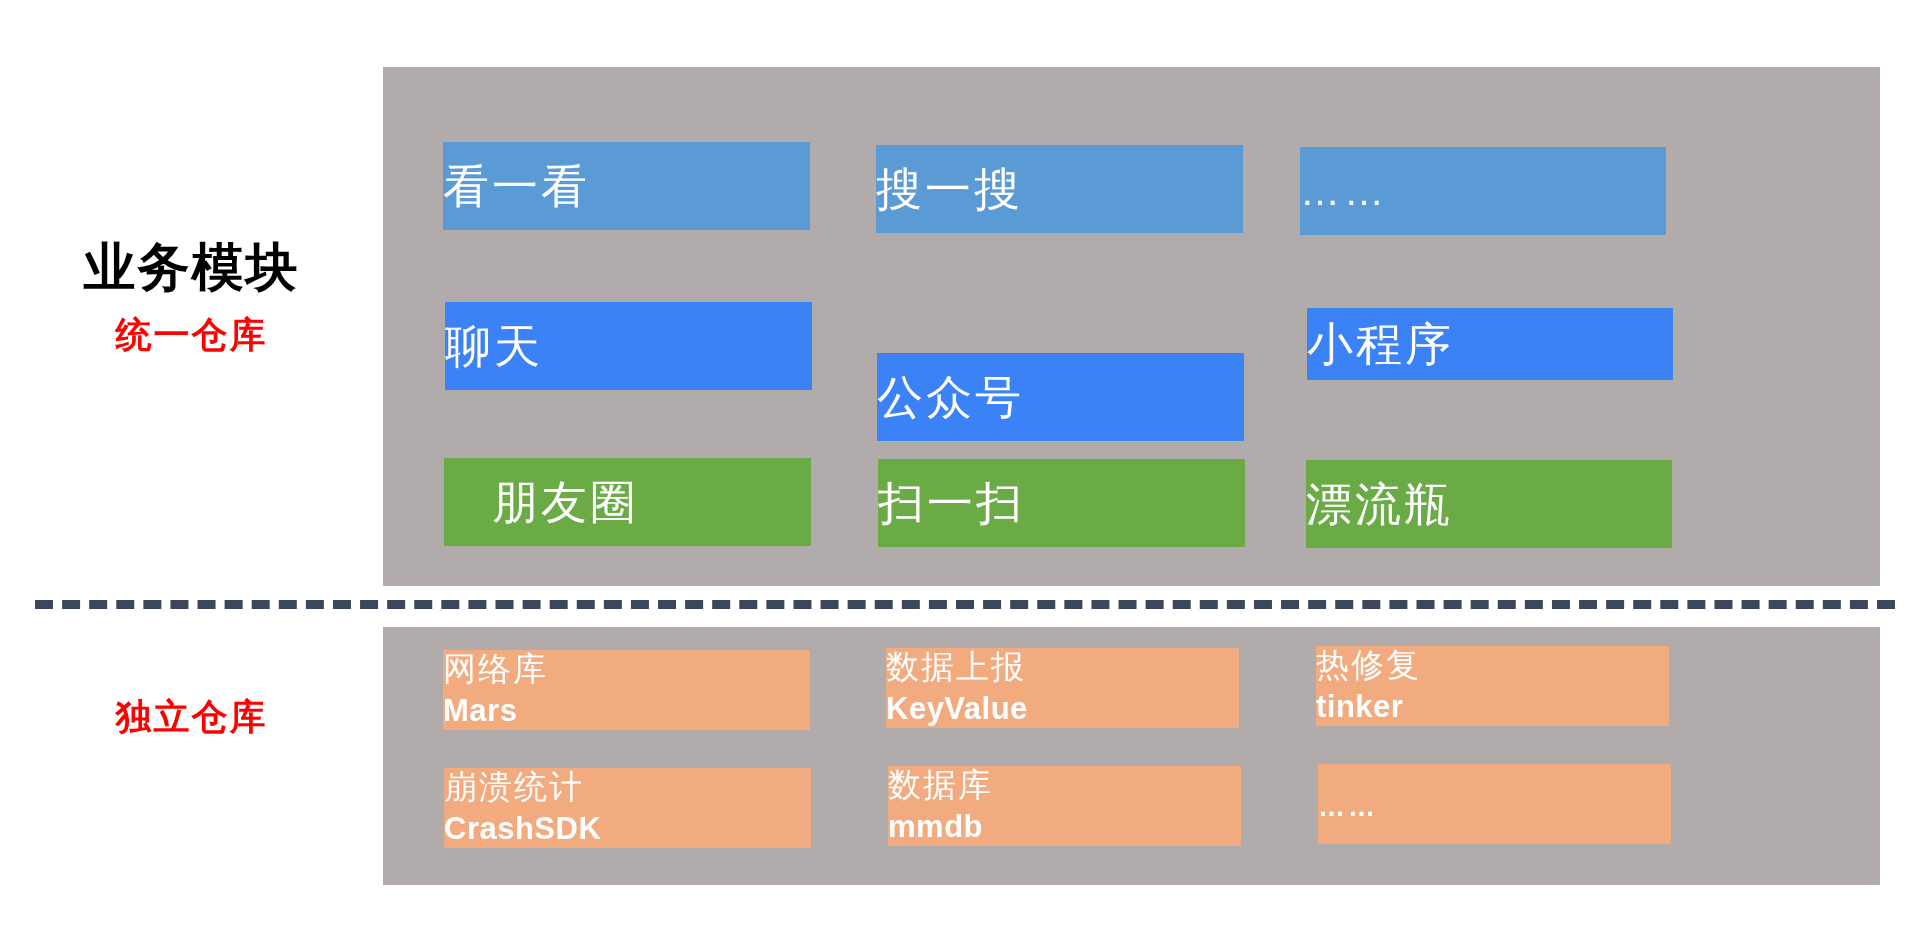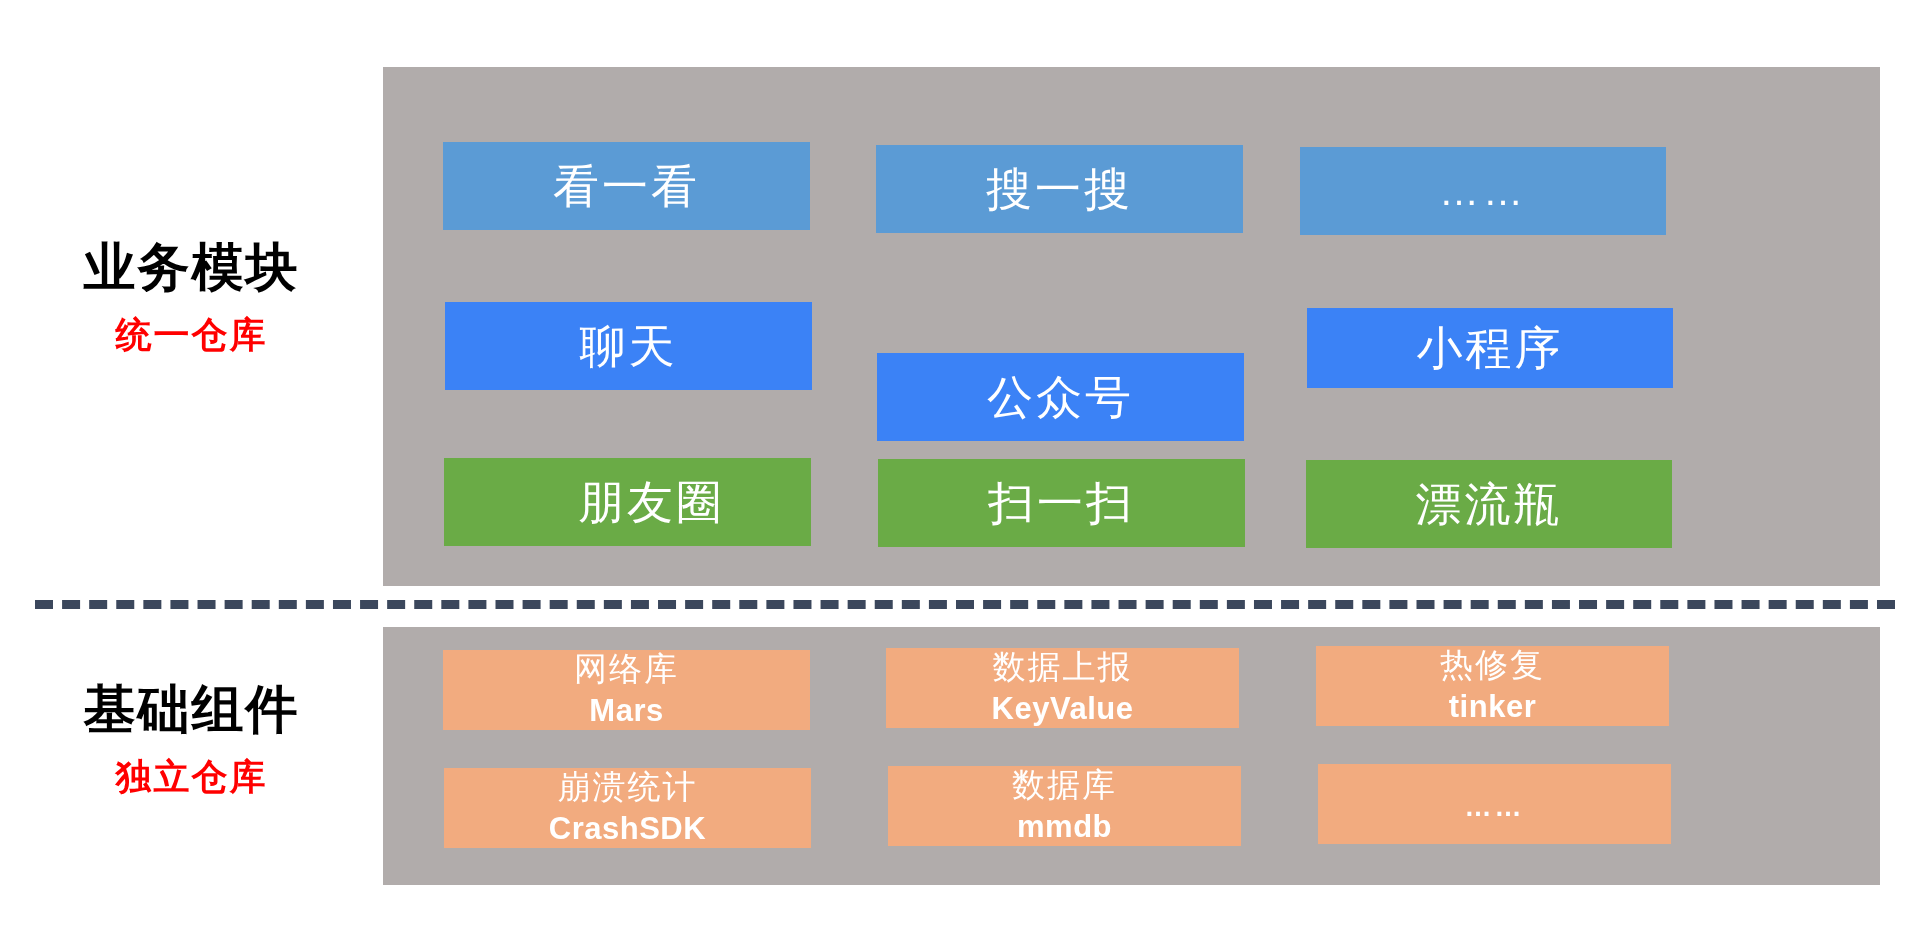--- a/index.html
+++ b/index.html
@@ -75,21 +75,21 @@
     width: 1860px;
     height: 0;
     border-top: 9px dashed #3b475c;
   }
 
   
   .tile {
     position: absolute;
     display: flex;
     flex-direction: column;
-    align-items: center;
+    align-items: flex-start;
     justify-content: center;
     color: #ffffff;
     text-align: center;
     box-sizing: border-box;
   }
   .tile .t-main {
     font-size: 46px;
     font-weight: 400;
     line-height: 1.1;
     letter-spacing: 3px;
@@ -130,21 +130,20 @@
 <body>
 
 <div class="slide">
 
   <div class="label-col" id="label-business">
     <div class="label-main">业务模块</div>
     <div class="label-sub">统一仓库</div>
   </div>
 
   <div class="label-col" id="label-base">
-    <div class="label-main">基础组件</div>
     <div class="label-sub">独立仓库</div>
   </div>
 
   <div class="panel" id="panel-business"></div>
 
   <div class="tile row-blue" style="left:443px; top:142px; width:367px; height:88px;">
     <span class="t-main">看一看</span>
   </div>
   <div class="tile row-blue" style="left:876px; top:145px; width:367px; height:88px;">
     <span class="t-main">搜一搜</span>
@@ -152,21 +151,21 @@
   <div class="tile row-blue dots" style="left:1300px; top:147px; width:366px; height:88px;">
     <span class="t-main">……</span>
   </div>
 
   <div class="tile row-yellow" style="left:445px; top:302px; width:367px; height:88px;">
     <span class="t-main">聊天</span>
   </div>
   <div class="tile row-yellow" style="left:877px; top:305px; width:367px; height:88px;margin-top:48px;">
     <span class="t-main">公众号</span>
   </div>
-  <div class="tile row-yellow" style="left:1307px; top:308px; width:366px; height:80px;">
+  <div class="tile row-yellow" style="left:1307px; top:308px; width:366px; height:72px;">
     <span class="t-main">小程序</span>
   </div>
 
   <div class="tile row-green" style="left:444px; top:458px; width:367px; height:88px;padding-left:48px;">
     <span class="t-main">朋友圈</span>
   </div>
   <div class="tile row-green" style="left:878px; top:459px; width:367px; height:88px;">
     <span class="t-main">扫一扫</span>
   </div>
   <div class="tile row-green" style="left:1306px; top:460px; width:366px; height:88px;">

